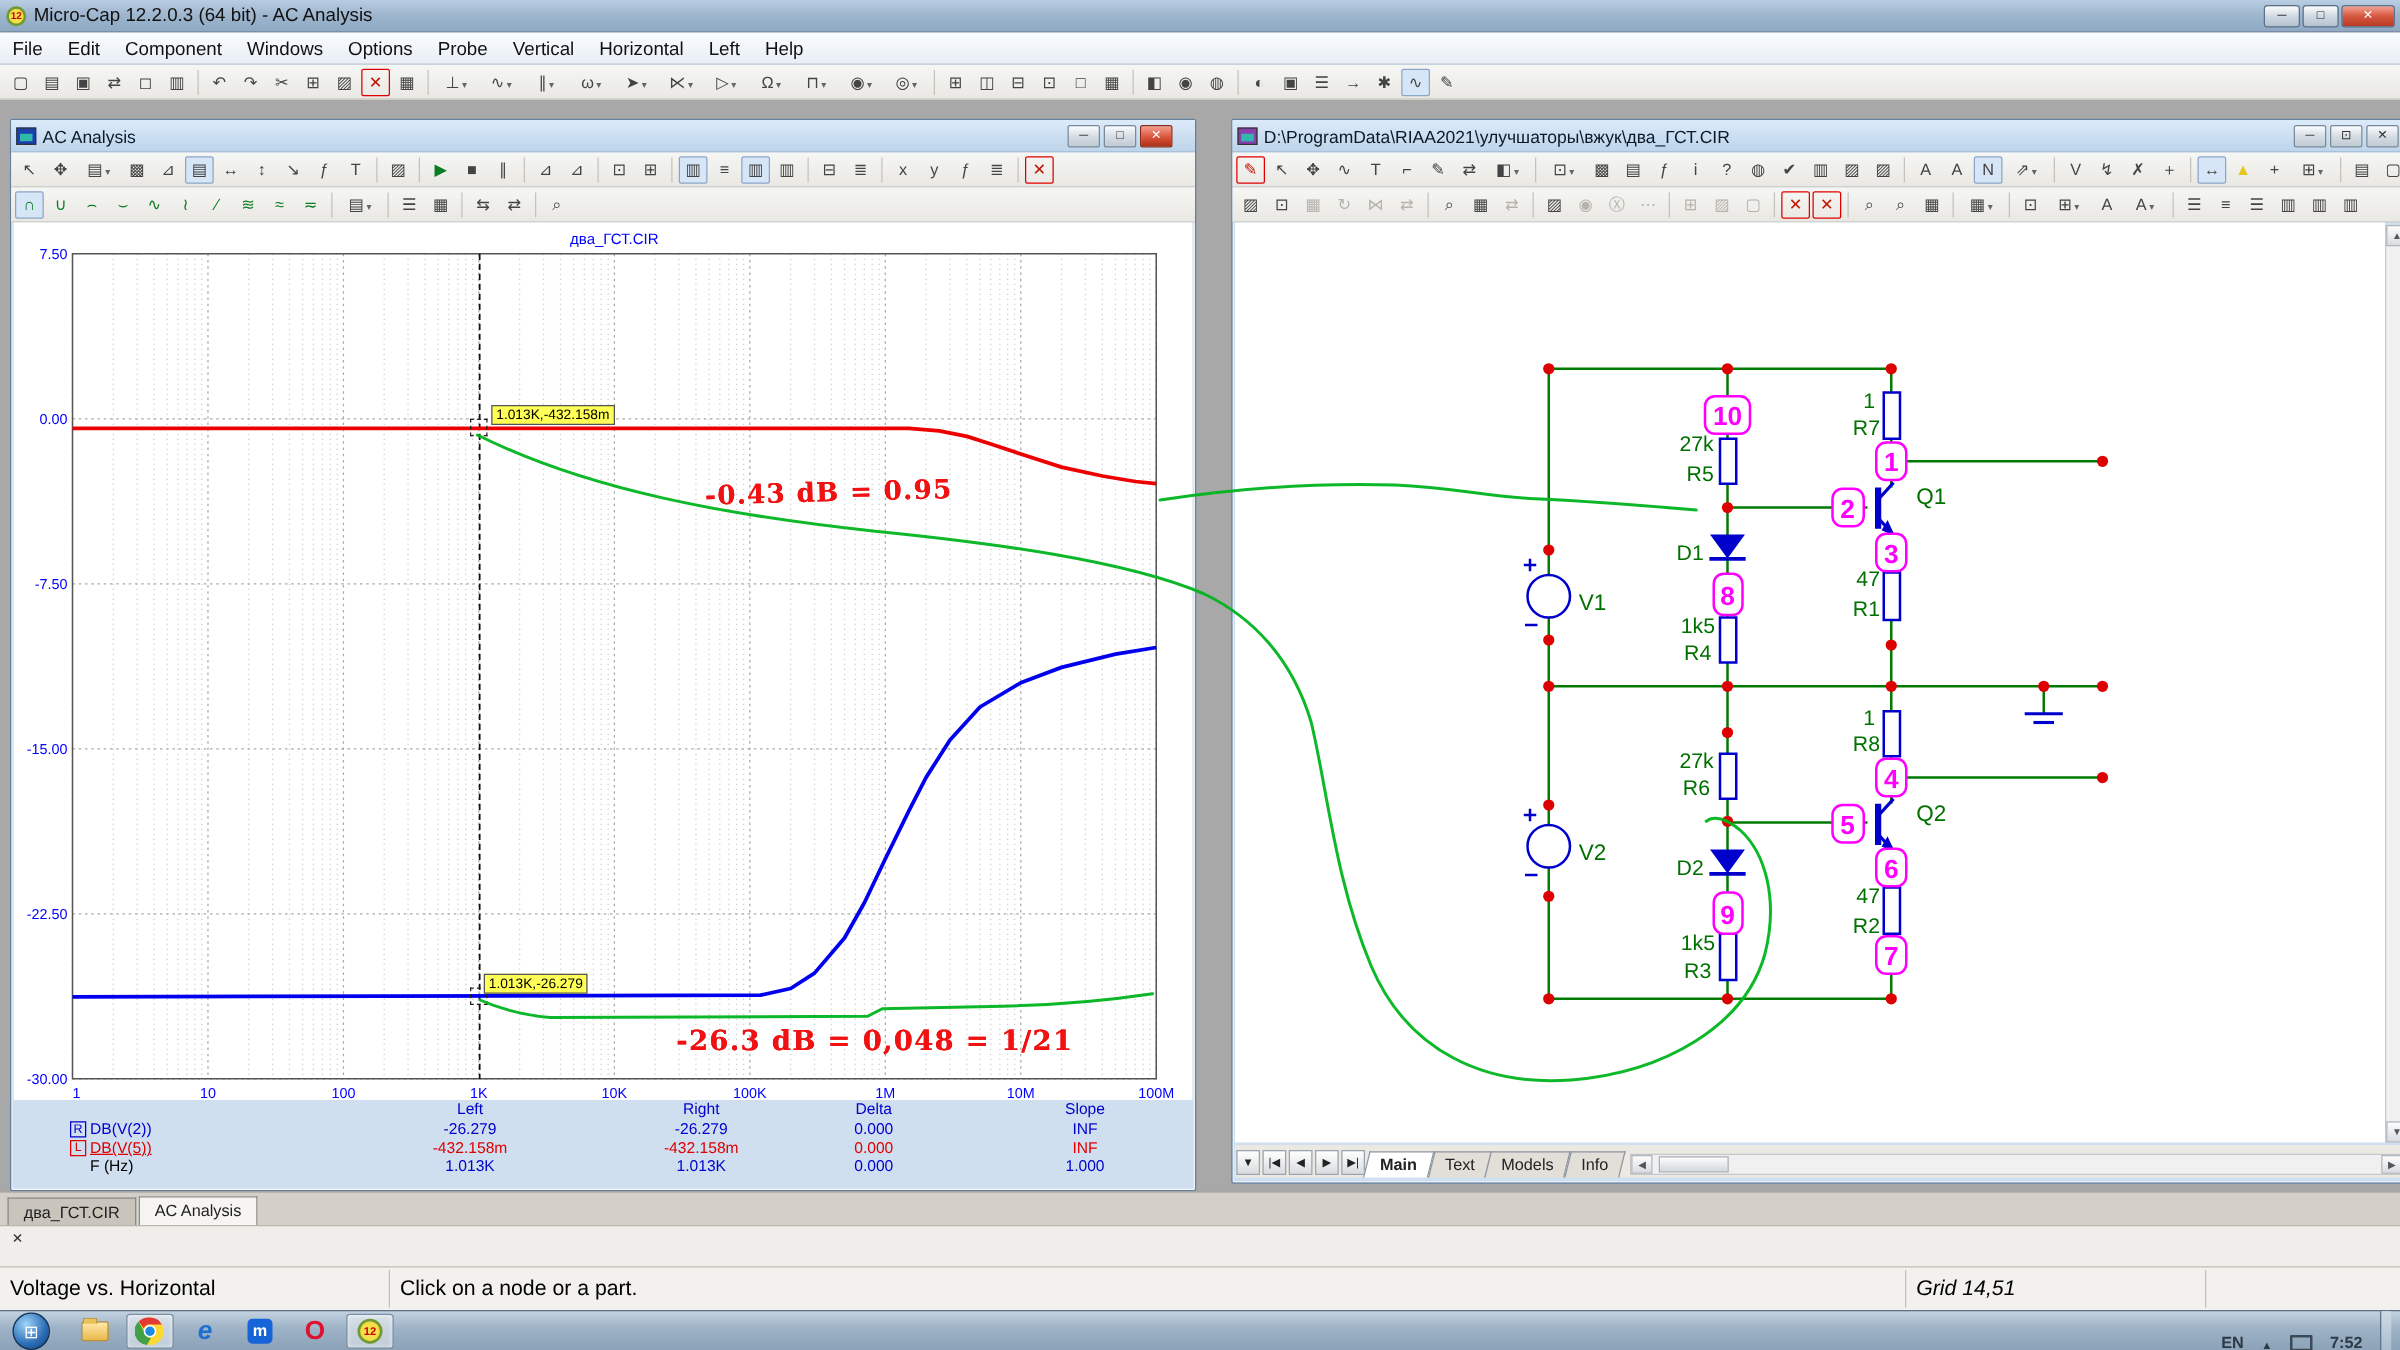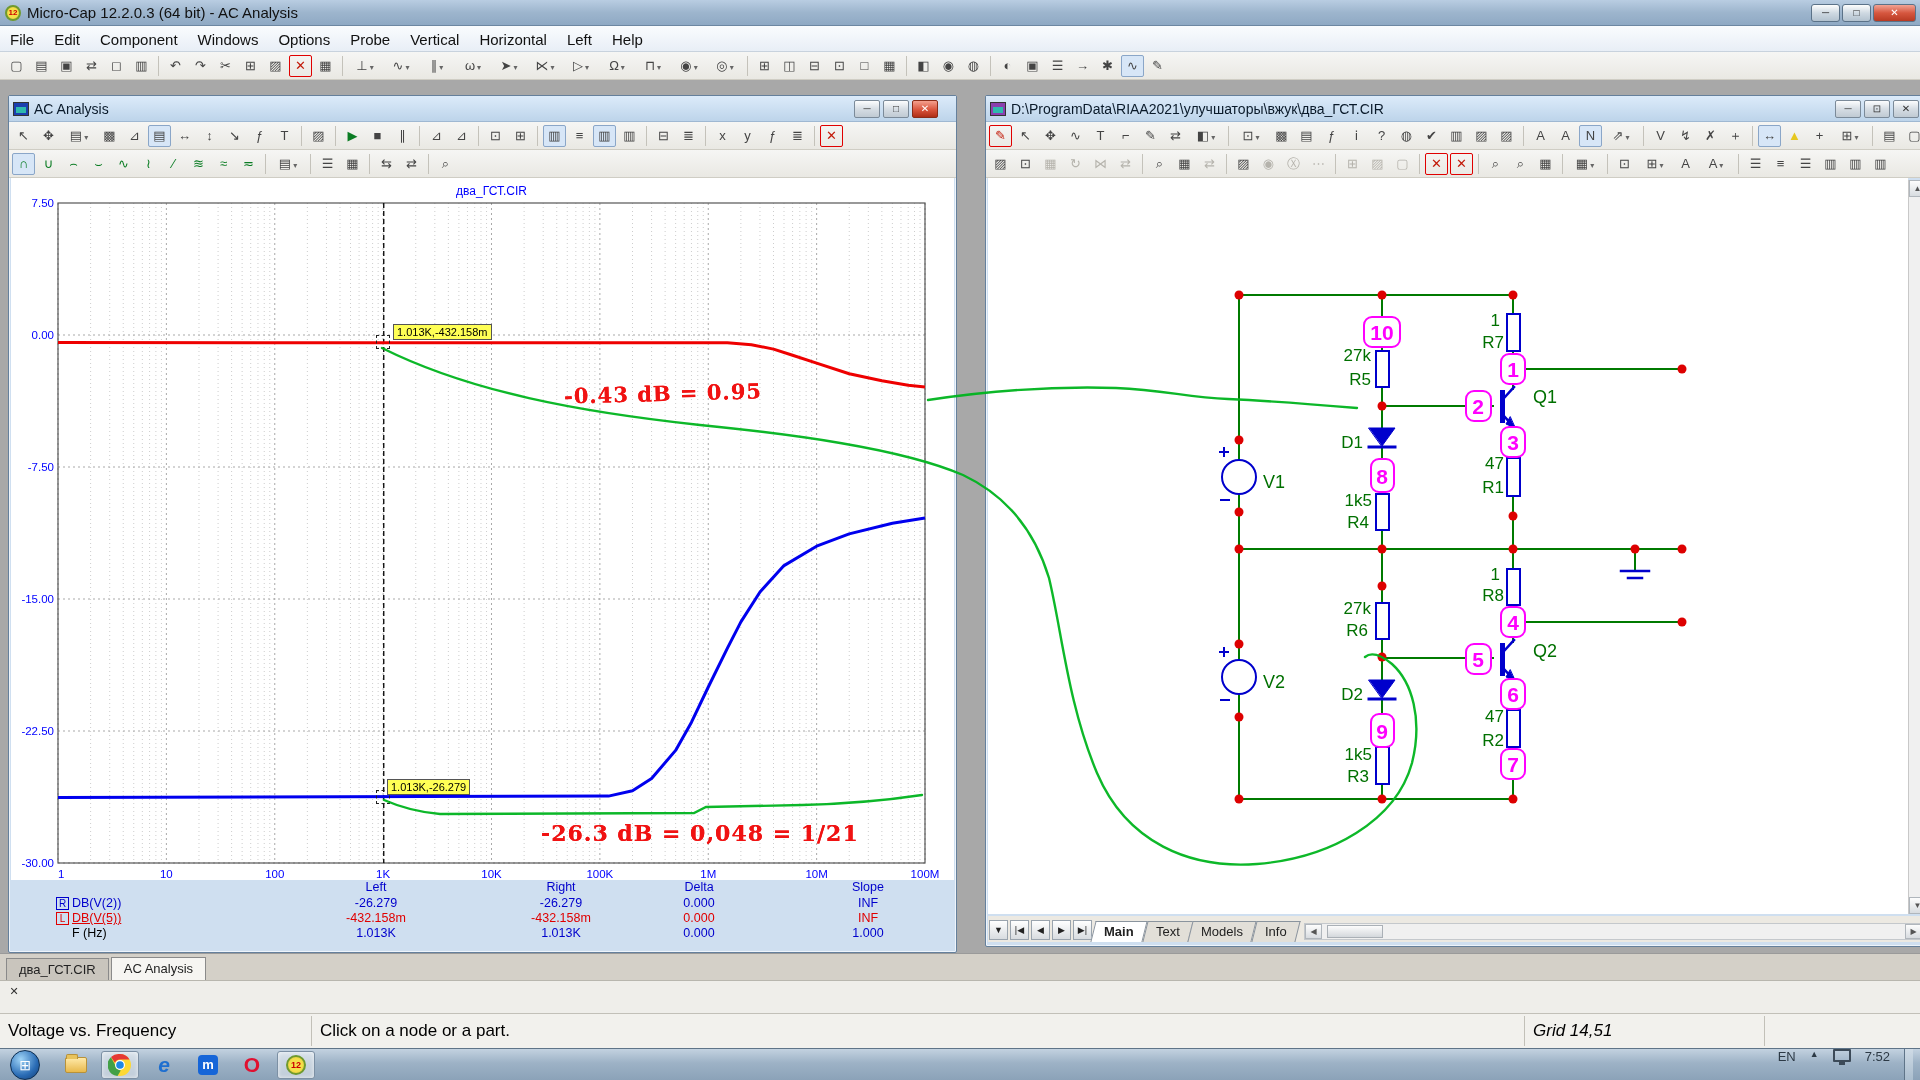--- a/index.html
+++ b/index.html
@@ -99,21 +99,21 @@
   
   #taskbar{position:absolute;left:0;top:1048px;width:1920px;height:32px;
     background:linear-gradient(#c3d2e0,#9db2c6 45%,#8ba2b8);border-top:1px solid #5f7488;
     display:flex;align-items:center;}
   #orb{width:30px;height:30px;border-radius:50%;margin:0 14px 0 10px;
     background:radial-gradient(circle at 35% 30%,#9fd4f7,#2a6cb5 60%,#123c74);
     border:1px solid #0e2f52;color:#fff;font-size:14px;display:flex;align-items:center;justify-content:center;}
   .tkic{width:38px;height:28px;margin:0 3px;border-radius:3px;display:flex;align-items:center;
     justify-content:center;font-size:17px;font-weight:bold;}
   .tkic.on{background:rgba(255,255,255,.45);border:1px solid #7c90a4;box-shadow:0 0 4px rgba(255,255,255,.7) inset;}
-  #tray{margin-left:auto;display:flex;align-items:flex-start;color:#2d3a46;font-size:13px;}
+  #tray{margin-left:auto;display:flex;align-items:flex-end;color:#2d3a46;font-size:13px;font-weight:bold;}
   #tray>*{margin:0 7px;}
   #net-icon{width:18px;height:13px;border:2px solid #3c4a58;border-radius:1px;position:relative;}
   #net-icon::after{content:"";position:absolute;left:4px;top:11px;width:6px;height:3px;background:#3c4a58;}
   #showdesk{width:9px;height:32px;border-left:1px solid #5f7488;background:linear-gradient(#cfdbe6,#a9bccd);}
 
   
   .folder{width:22px;height:16px;background:linear-gradient(#ffe9a8,#e8b94c);border:1px solid #b8923a;
     border-radius:2px;position:relative;}
   .folder::before{content:"";position:absolute;left:0;top:-4px;width:10px;height:4px;
     background:#e8c35c;border:1px solid #b8923a;border-bottom:none;border-radius:2px 2px 0 0;}
@@ -685,21 +685,21 @@
 <div id="doctabs">
   <div class="dtab">два_ГСТ.CIR</div>
   <div class="dtab on">AC Analysis</div>
 </div>
 
 <div id="msgstrip">
   <div id="msg-close">✕</div>
 </div>
 
 <div id="statusbar">
-  <div class="stsec" style="left:0;width:312px;">Voltage vs. Frequency</div>
+  <div class="stsec" style="left:0;width:312px;">Voltage vs. Horizontal</div>
   <div class="stsec" style="left:312px;width:1213px;">Click on a node or a part.</div>
   <div class="stsec" style="left:1525px;width:240px;font-style:italic;">Grid 14,51</div>
 </div>
 
 <div id="taskbar">
   <div id="orb">⊞</div>
   <div class="tkic">
       <div class="folder"></div>
     </div>
   <div class="tkic on">

